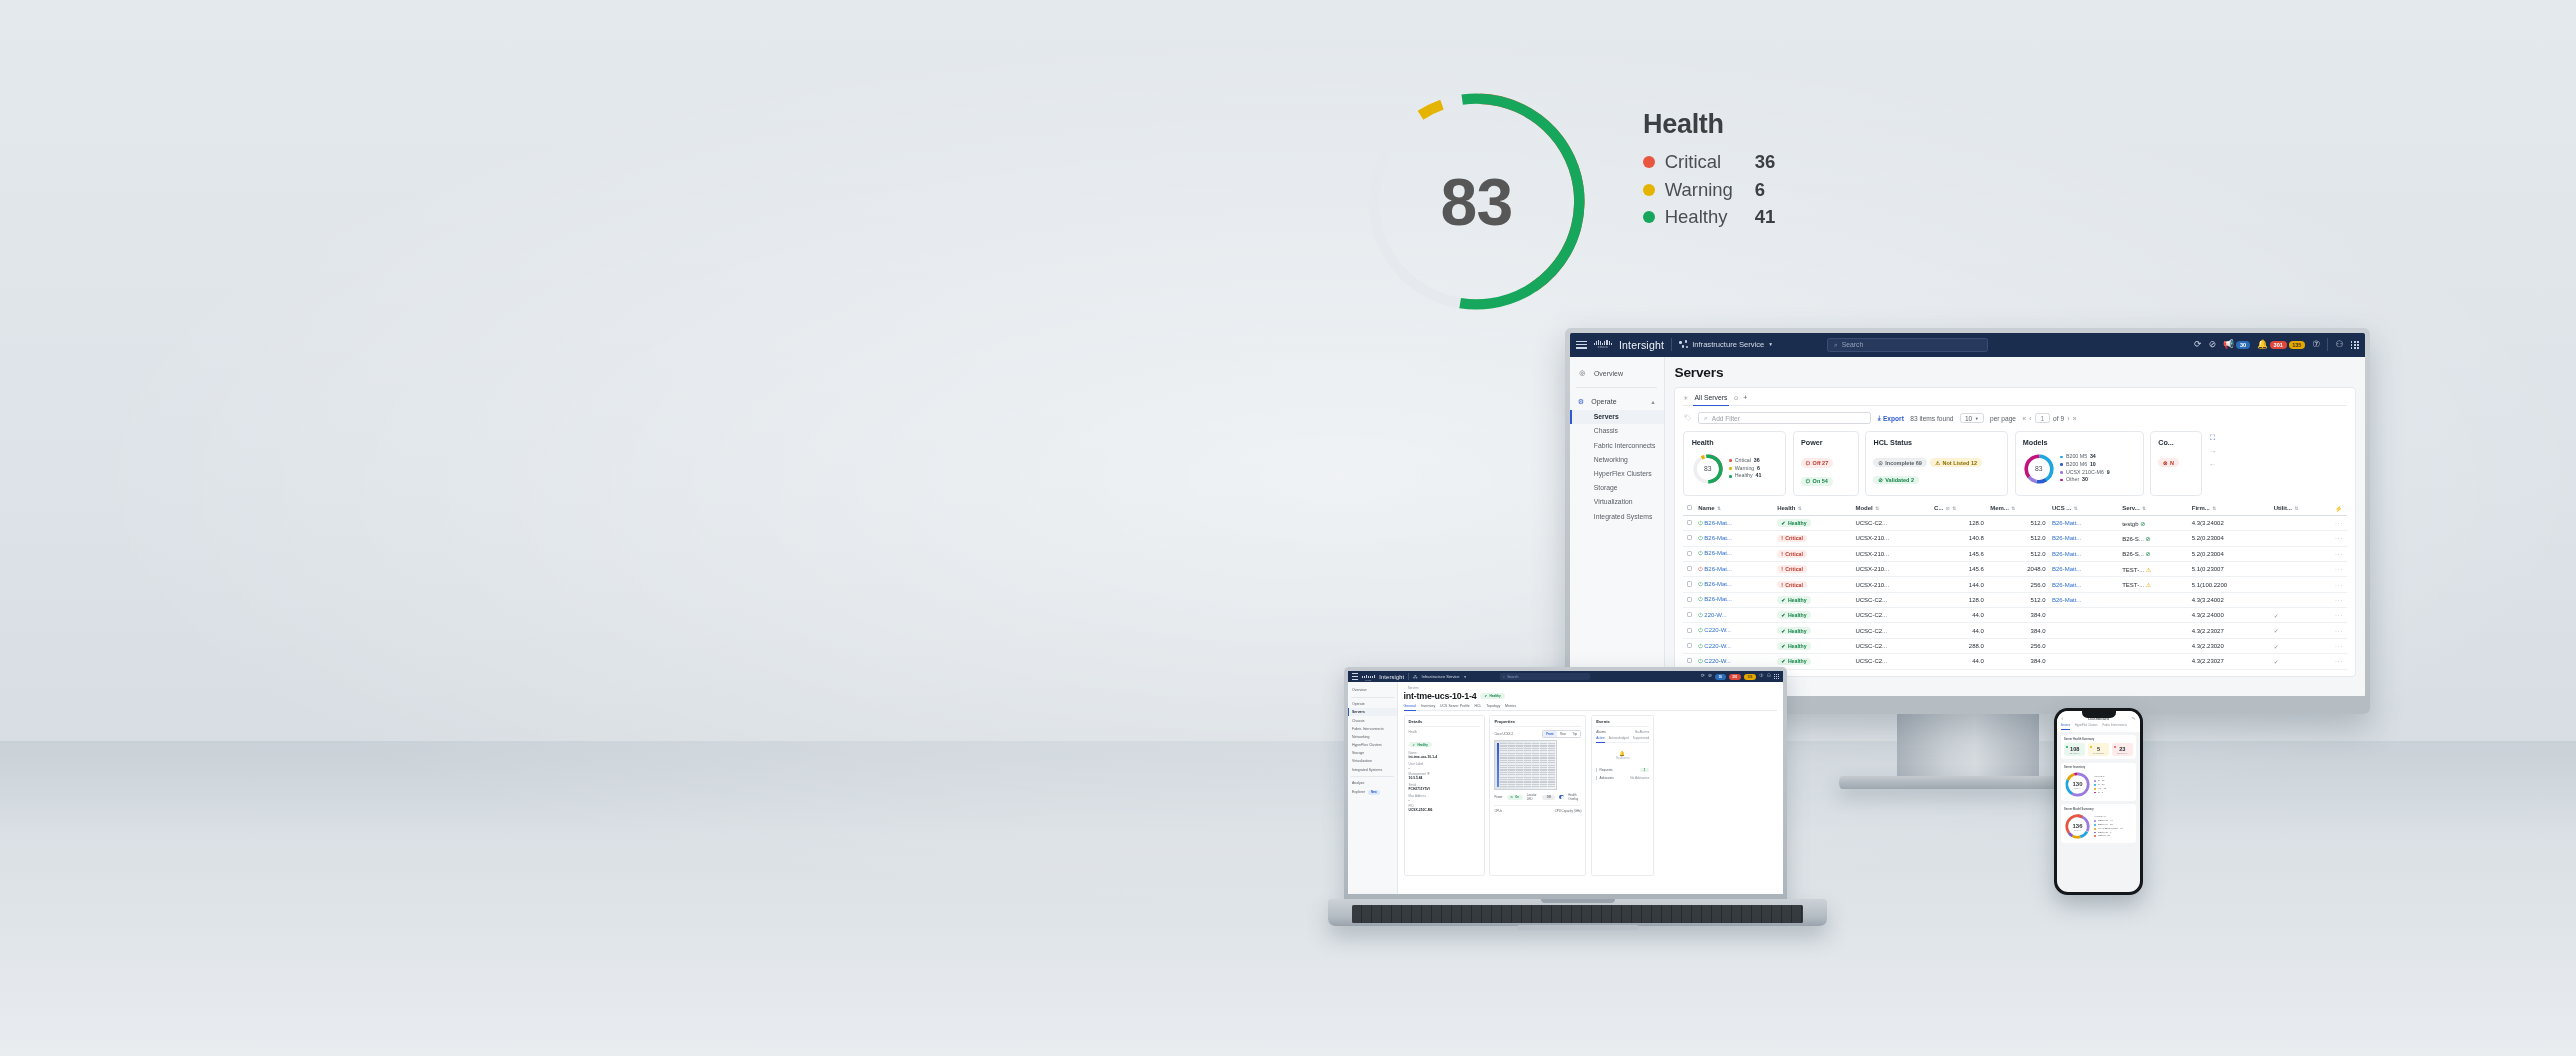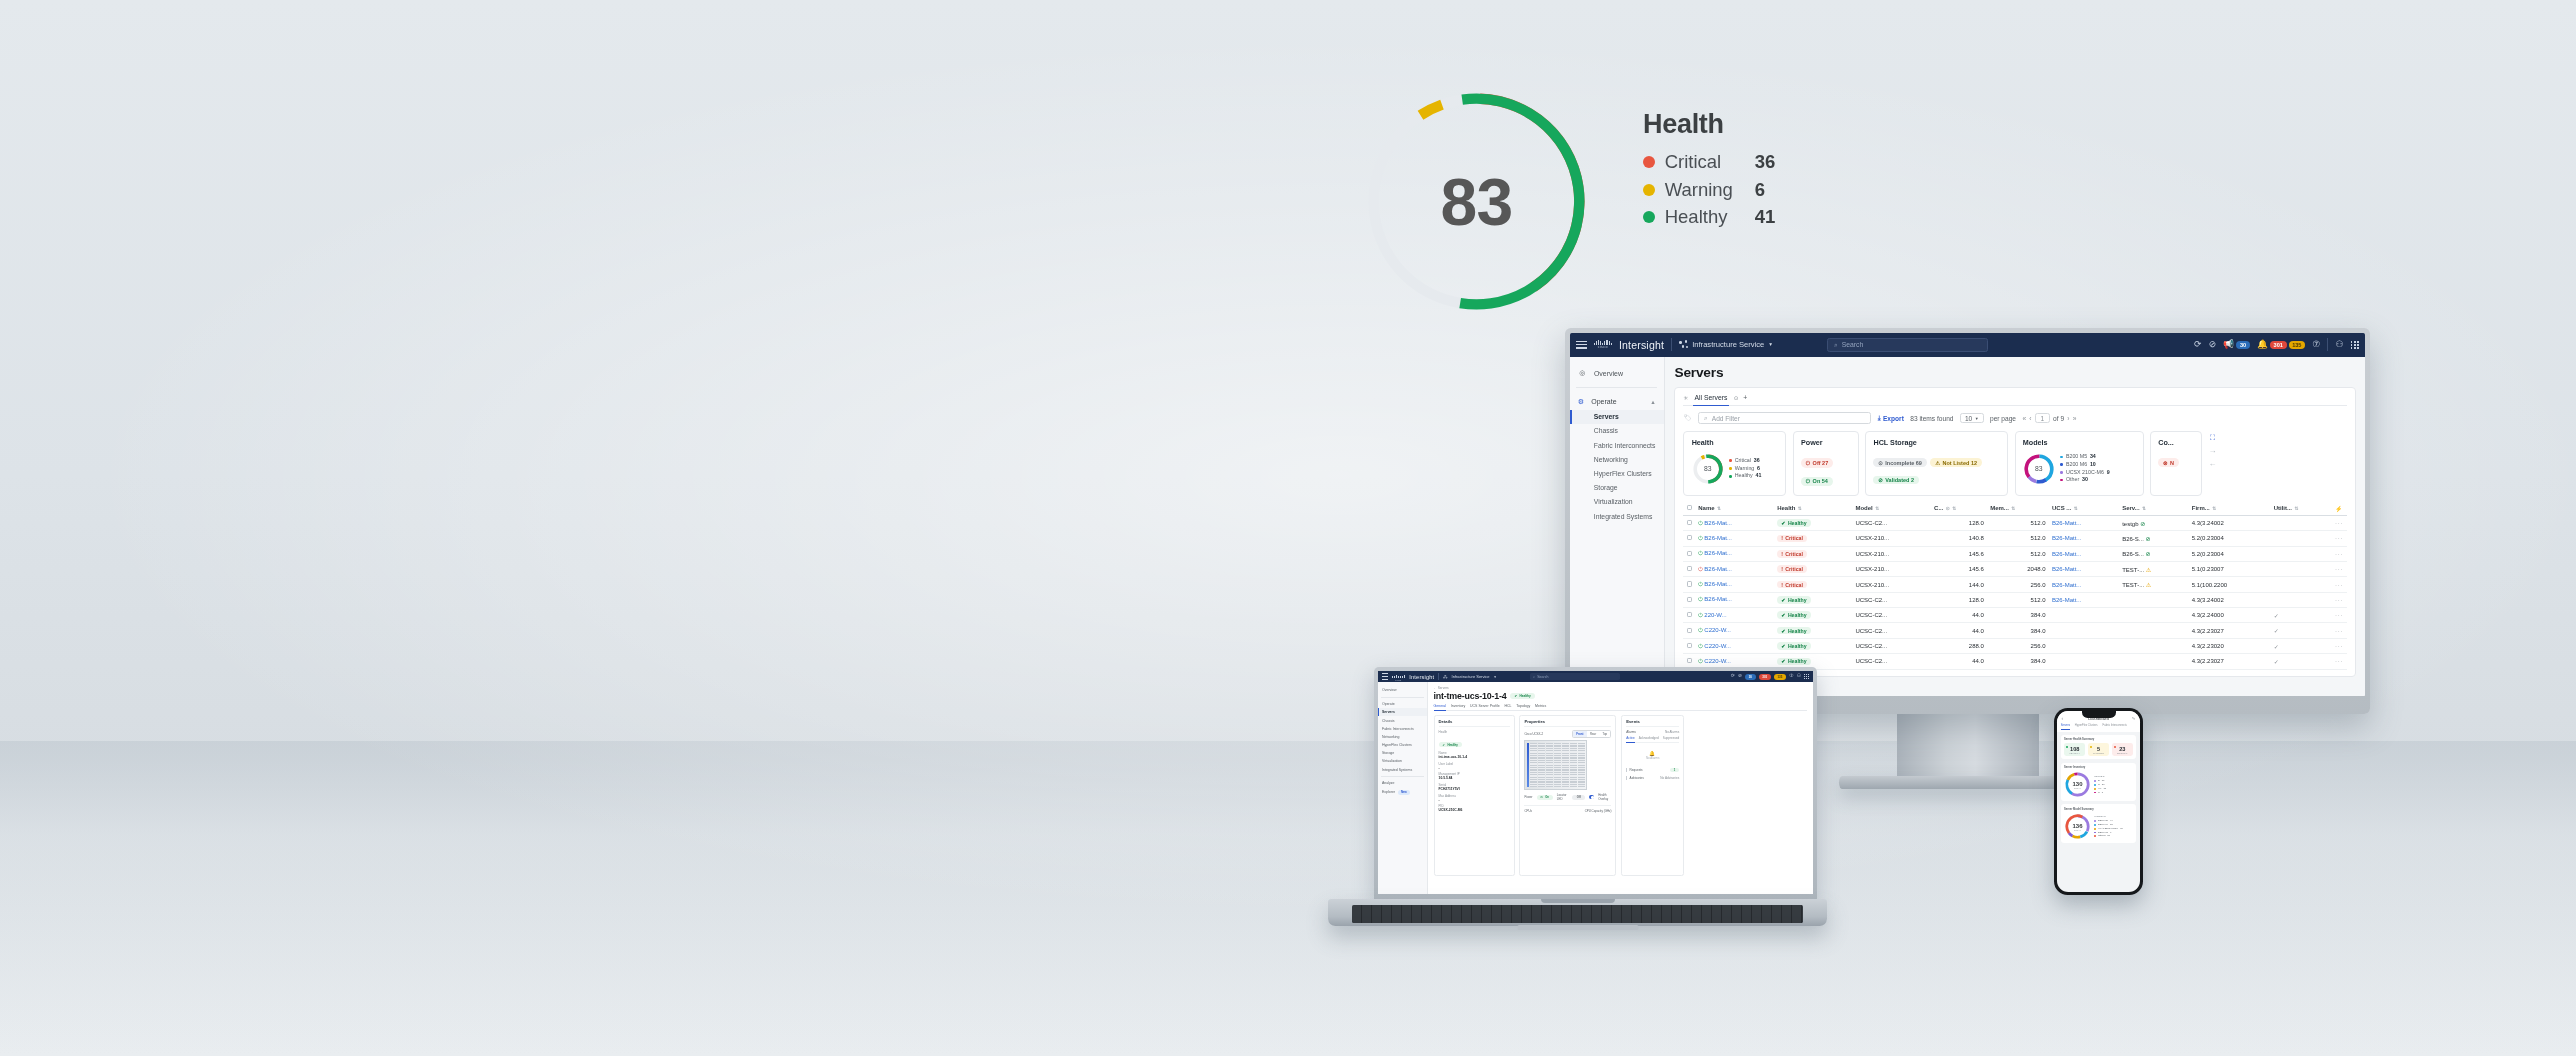--- a/index.html
+++ b/index.html
@@ -124,21 +124,21 @@
   .lnk { color:#2f6fd0; }
   .st { display:inline-flex; align-items:center; gap:2.4px; border-radius:7.2px; padding:0.8px 4px; font-size:5.2px; font-weight:700;}
   .st.ok{background:#e7f6ec;color:#17854a;} .st.crit{background:#fdecea;color:#c0392b;}
   .pwr { color:#2aa35b; font-size:5.6px;} .pwr.off{color:#d9534f;}
   .sortic { color:#aab1b8; font-size:4.8px; margin-left:2.4px;}
   .chk { width:5.2px; height:5.2px; border:0.8px solid #b9c0c7; border-radius:1.2px; display:inline-block;}
   .dots { color:#8b9197; letter-spacing:0.8px;}
 
   
   .laptop { position:absolute; left:1328px; top:667px; width:499px; height:266px; }
-  .lap-lid { position:absolute; left:46px; top:0; width:443px; height:233px;
+  .lap-lid { position:absolute; left:16px; top:0; width:443px; height:233px;
     background:linear-gradient(180deg,#c3c9cf,#aeb6bd); border-radius:4.8px 4.8px 1.6px 1.6px; padding:4px 4px 5.6px 4px;
     box-shadow:0 8px 21px rgba(80,95,110,.28);}
   .lap-screen { width:100%; height:100%; background:#fff; overflow:hidden; position:relative;}
   .lap-base { position:absolute; left:0; top:232px; width:499px; height:27px;
     background:linear-gradient(180deg,#cbd1d7,#b4bcc3 65%,#9aa3ac); border-radius:3.2px 3.2px 7.2px 7.2px;
     box-shadow:0 11.3px 21px rgba(80,95,110,.3);}
   .lap-notch { position:absolute; left:50%; transform:translateX(-50%); top:0; width:74px; height:4px;
     background:#9aa3ac; border-radius:0 0 4.8px 4.8px;}
   .keyboard { position:absolute; left:24px; top:238px; width:451px; height:17.7px;
     background:#23272b; border-radius:1.6px; opacity:.92;
@@ -417,21 +417,21 @@
                         <span>⏻</span>
                         <span>Off 27</span>
                       </span></div>
                   <div><span class="pill green">
                         <span>⏻</span>
                         <span>On 54</span>
                       </span></div>
                 </div>
 
                 <div class="sum" style="width:143px">
-                  <h4>HCL Storage</h4>
+                  <h4>HCL Status</h4>
                   <div>
                     <span class="pill grey">
                         <span>⊙</span>
                         <span>Incomplete 69</span>
                       </span>
                     <span class="pill amber">
                         <span>⚠</span>
                         <span>Not Listed 12</span>
                       </span>
                   </div>

